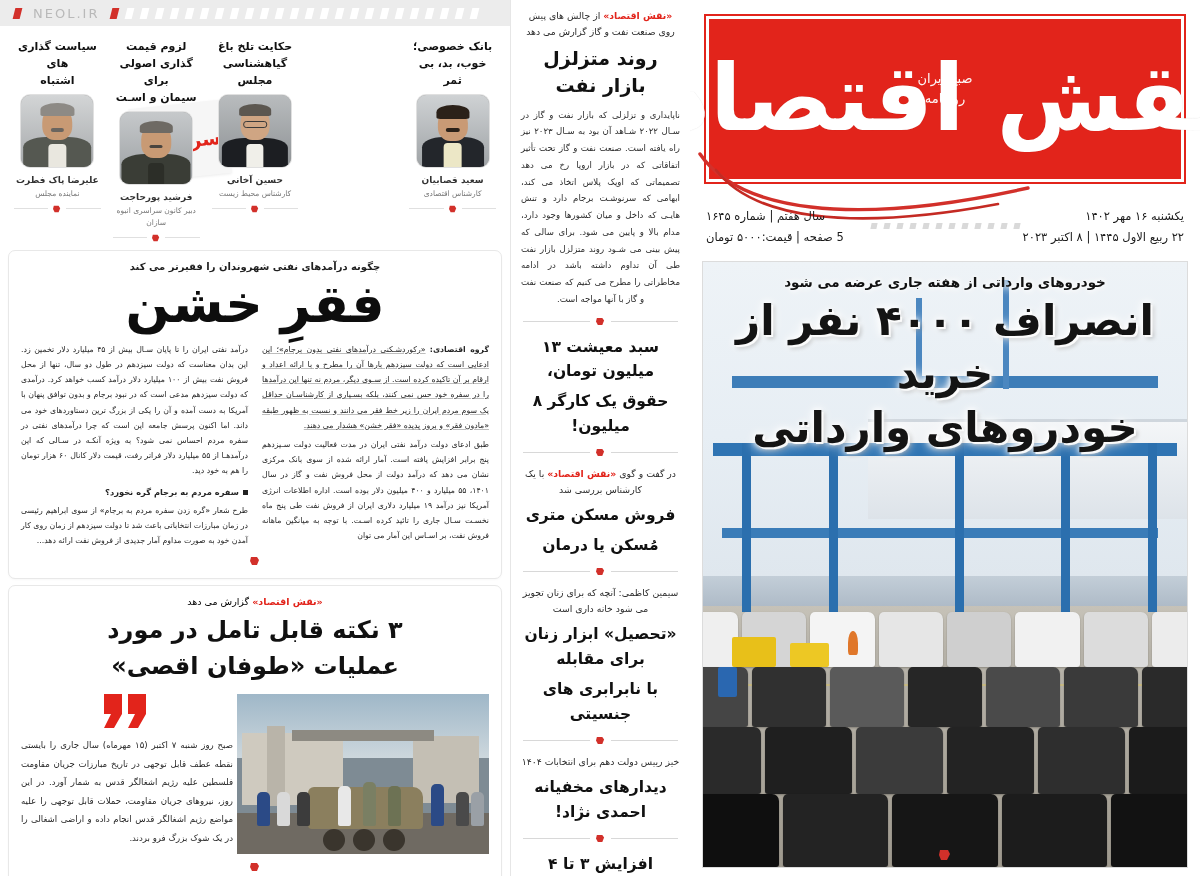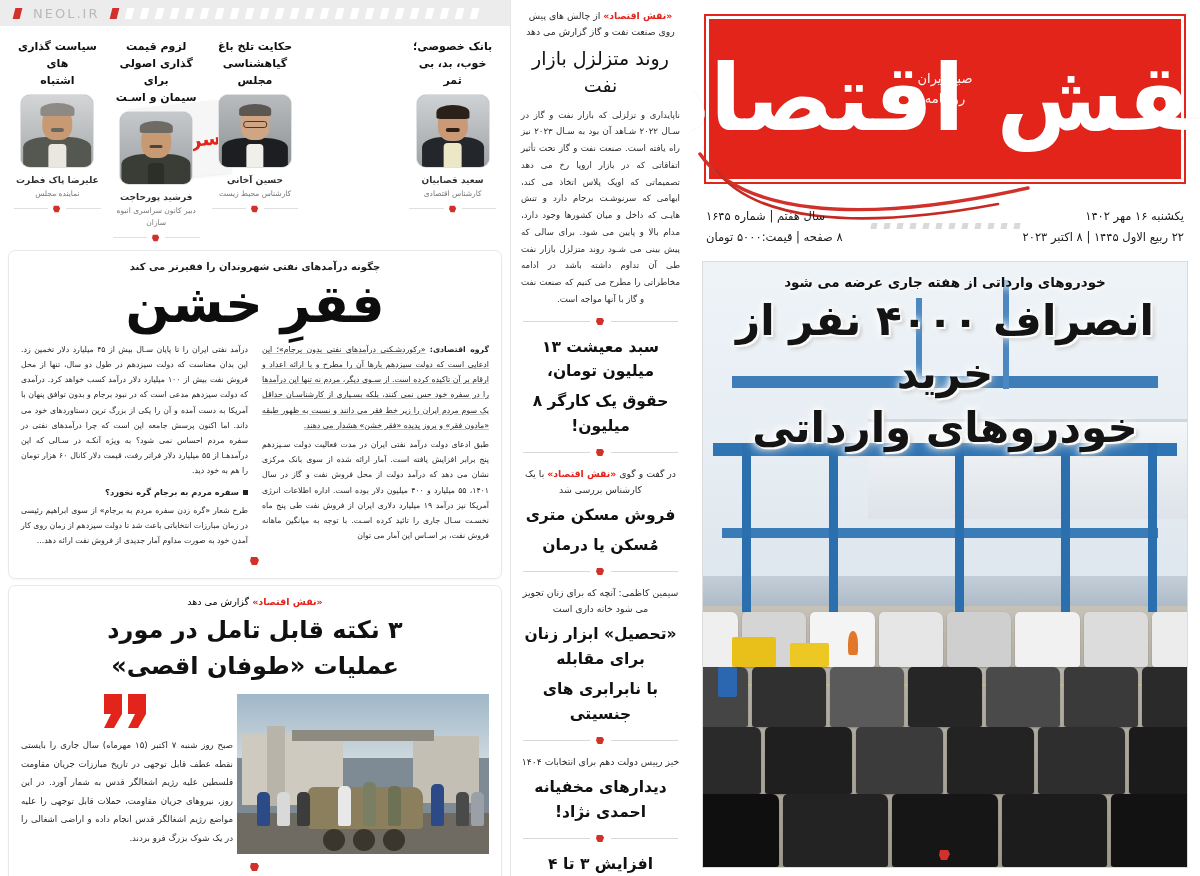--- a/index.html
+++ b/index.html
@@ -108,21 +108,21 @@
 
   
   .mid-col{
     position:relative;width:180px;height:876px;
     box-sizing:border-box;padding:8px 10px;direction:rtl;
     background:#fff;border-left:1px solid #e6e6e6;
   }
   .mid-kicker{font-size:9.3px;line-height:1.75;text-align:center;color:#2a2a2a;margin-bottom:4px;}
   .brandtag{color:#e2241b;font-weight:700;}
   .mid-h1{
-    font-size:19px;font-weight:400;text-align:center;line-height:1.45;color:#111;
+    font-size:19px;font-weight:700;text-align:center;line-height:1.45;color:#111;
     margin:4px 0 7px;letter-spacing:-.4px;
   }
   .mid-h2{
     font-size:15.5px;font-weight:700;text-align:center;line-height:1.6;color:#111;
     margin:5px 0 4px;letter-spacing:-.3px;
   }
   .mid-body{
     font-size:8.6px;line-height:1.95;text-align:justify;color:#2b2b2b;
     text-align-last:center;
   }
@@ -259,21 +259,21 @@
         <span class="dot-sq"></span>
           <span class="dot-sq"></span>
           <span class="dot-sq"></span>
       </div>
       <div class="col right">
         <div>یکشنبه ۱۶ مهر ۱۴۰۲</div>
         <div>۲۲ ربیع الاول ۱۴۴۵ | ۸ اکتبر ۲۰۲۳</div>
       </div>
       <div class="col left">
         <div>سال هفتم | شماره ۱۶۴۵</div>
-        <div>۸ صفحه | قیمت:۵۰۰۰ تومان</div>
+        <div>5 صفحه | قیمت:۵۰۰۰ تومان</div>
       </div>
     </div>
 
     <div class="hero">
       <div class="hero-photo">
         <div class="sky"></div>
         <div class="water"></div>
         <div class="quay"></div>
         <div class="ship"></div>
 

